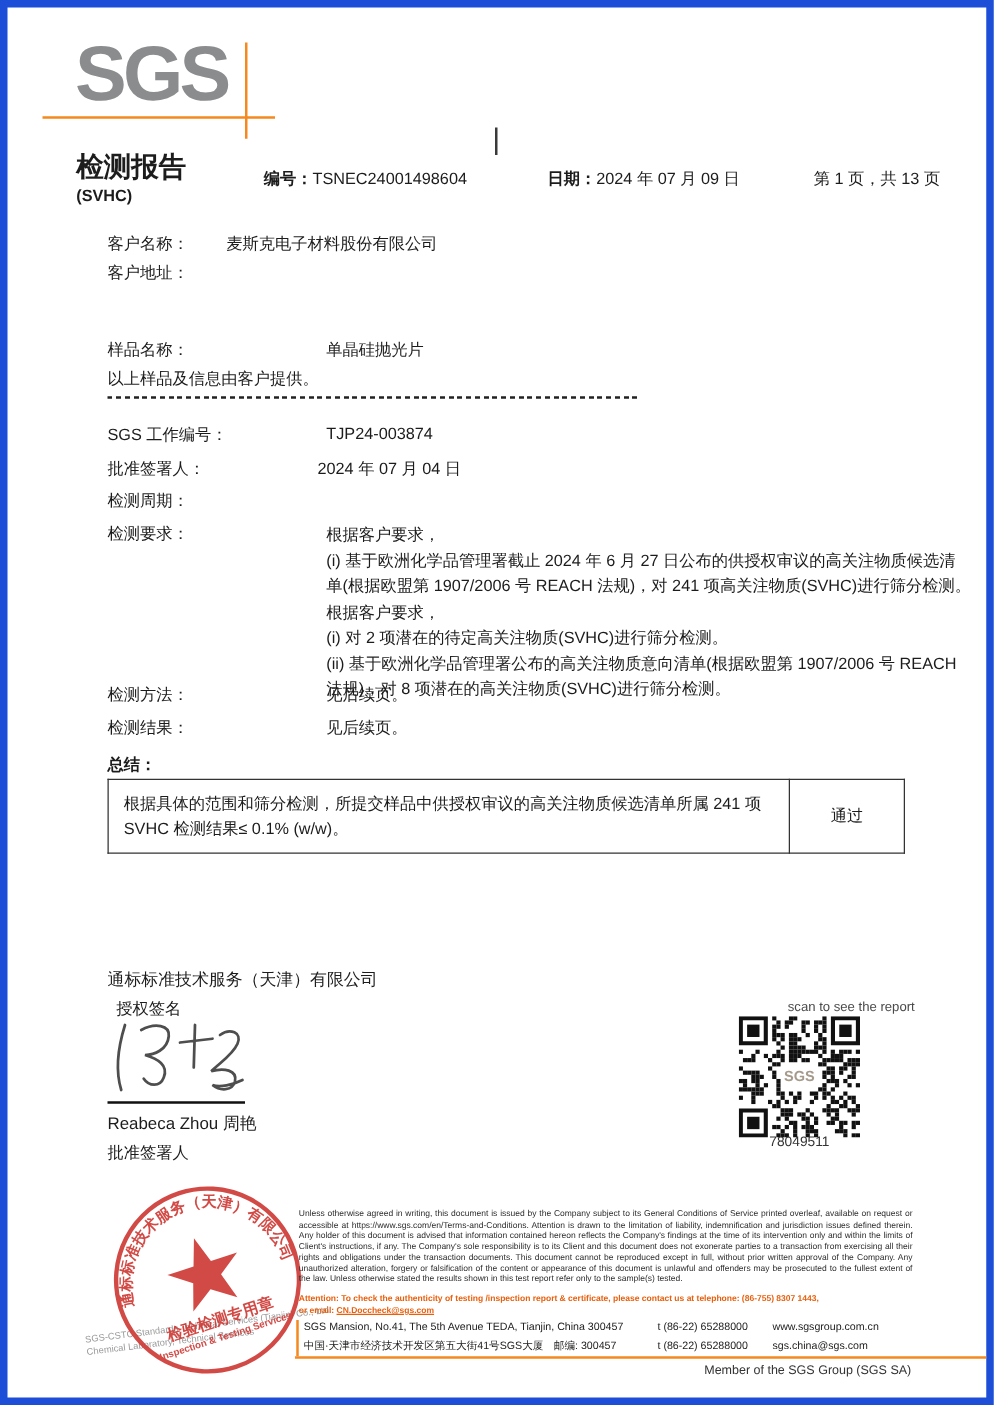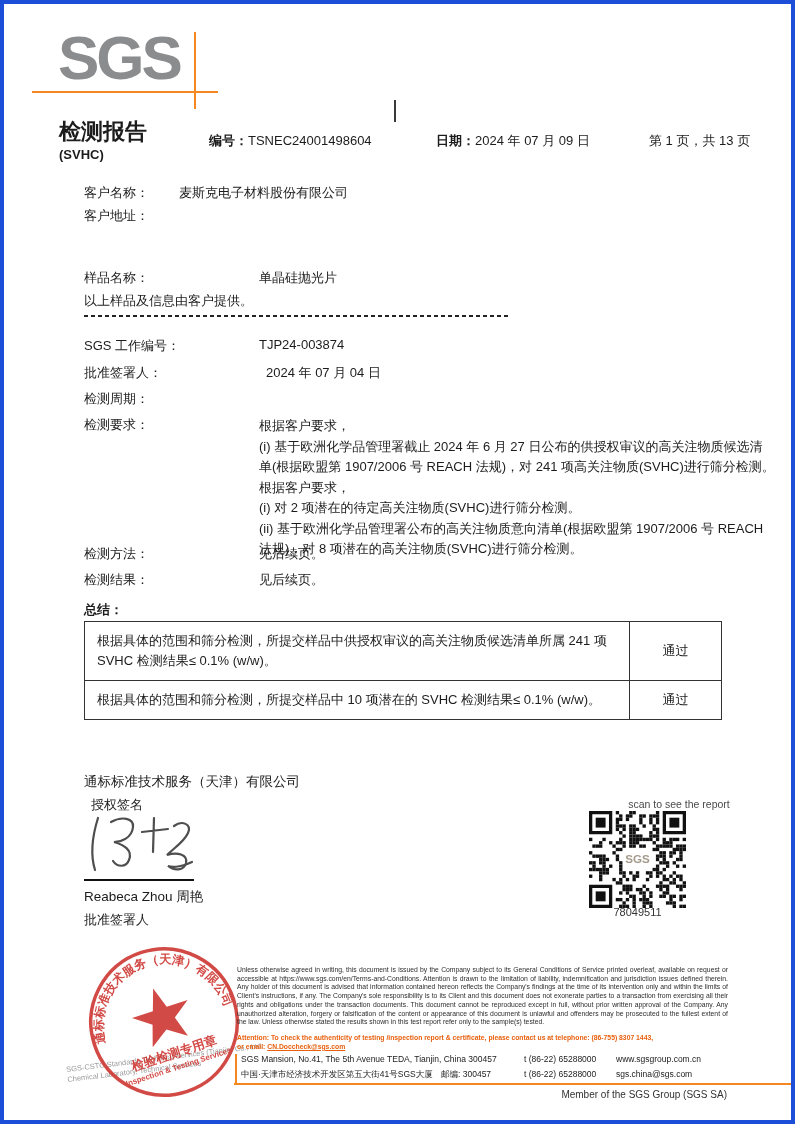--- a/index.html
+++ b/index.html
@@ -1,17 +1,17 @@
 <!DOCTYPE html>
 <html><head>
 <meta charset="utf-8">
 <style>
   * { margin:0; padding:0; box-sizing:border-box; }
   html,body { width:795px; height:1124px; background:#fff; font-family:"Liberation Sans", sans-serif; color:#1c1c1c; }
-  .page { position:absolute; left:0; top:0; width:795px; height:1124px; background:#fff; border:4px solid #1d4ed8; overflow:hidden; }
+  .page { position:absolute; left:0; top:0; width:795px; height:1124px; background:#fff; border:6px solid #1d4ed8; overflow:hidden; }
 
   
   .logo-text { position:absolute; left:54px; top:18px; font-size:62px; font-weight:bold; color:#8a8c8e; letter-spacing:-3px; }
   .logo-hline { position:absolute; left:28px; top:87px; width:186px; height:2px; background:#f5891f; }
   .logo-vline { position:absolute; left:190px; top:28px; width:2px; height:77px; background:#f5891f; }
 
   
   .title { position:absolute; left:55px; top:113px; font-size:22px; font-weight:bold; }
   .subtitle { position:absolute; left:55px; top:143px; font-size:13px; font-weight:bold; }
   .hdr { position:absolute; top:128px; font-size:13px; white-space:nowrap; }
@@ -80,42 +80,38 @@
   <div class="lbl" style="top:203px;">客户地址：</div>
 
   <div class="lbl" style="top:265px;">样品名称：</div>
   <div class="val" style="left:255px; top:265px;">单晶硅抛光片</div>
   <div class="lbl" style="top:288px;">以上样品及信息由客户提供。</div>
   <div class="dashline"></div>
 
   <div class="lbl" style="top:333px;">SGS 工作编号：</div>
   <div class="val" style="left:255px; top:333px;">TJP24-003874</div>
   <div class="lbl" style="top:360px;">批准签署人：</div>
-  <div class="val" style="left:262px; top:360px;">2024 年 07 月 04 日</div>
+  <div class="val" style="left:248px; top:360px;">2024 年 07 月 04 日</div>
   <div class="lbl" style="top:386px;">检测周期：</div>
   <div class="lbl" style="top:412px;">检测要求：</div>
   <div class="req-text">根据客户要求，
 (i) 基于欧洲化学品管理署截止 2024 年 6 月 27 日公布的供授权审议的高关注物质候选清单(根据欧盟第 1907/2006 号 REACH 法规)，对 241 项高关注物质(SVHC)进行筛分检测。
 根据客户要求，
 (i) 对 2 项潜在的待定高关注物质(SVHC)进行筛分检测。
 (ii) 基于欧洲化学品管理署公布的高关注物质意向清单(根据欧盟第 1907/2006 号 REACH 法规)，对 8 项潜在的高关注物质(SVHC)进行筛分检测。</div>
   <div class="lbl" style="top:541px;">检测方法：</div>
   <div class="val" style="left:255px; top:541px;">见后续页。</div>
   <div class="lbl" style="top:567px;">检测结果：</div>
   <div class="val" style="left:255px; top:567px;">见后续页。</div>
 
   <div class="sum-head">总结：</div>
   <table class="sum-table">
     <tbody>
         <tr>
       <td>根据具体的范围和筛分检测，所提交样品中供授权审议的高关注物质候选清单所属 241 项 SVHC 检测结果≤ 0.1% (w/w)。</td>
-      <td class="res">通过</td>
-    </tr>
-    <tr>
-      <td>根据具体的范围和筛分检测，所提交样品中 10 项潜在的 SVHC 检测结果≤ 0.1% (w/w)。</td>
       <td class="res">通过</td>
     </tr>
   </tbody>
     </table>
 
   <div class="company">通标标准技术服务（天津）有限公司</div>
   <div class="auth">授权签名</div>
   <svg class="sig-svg" width="130" height="66" viewBox="0 0 130 66">
     <g fill="none" stroke="#4e4e4e" stroke-width="2.2" stroke-linecap="round">
       <path d="M14,8 C9,24 6,44 11,60"></path>

